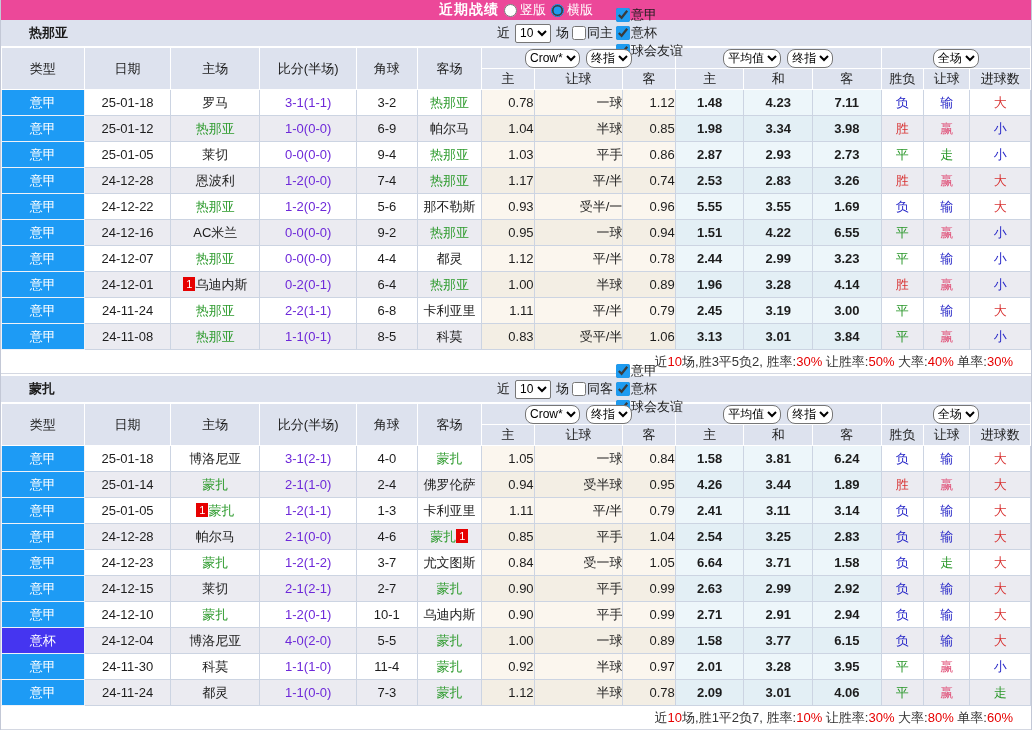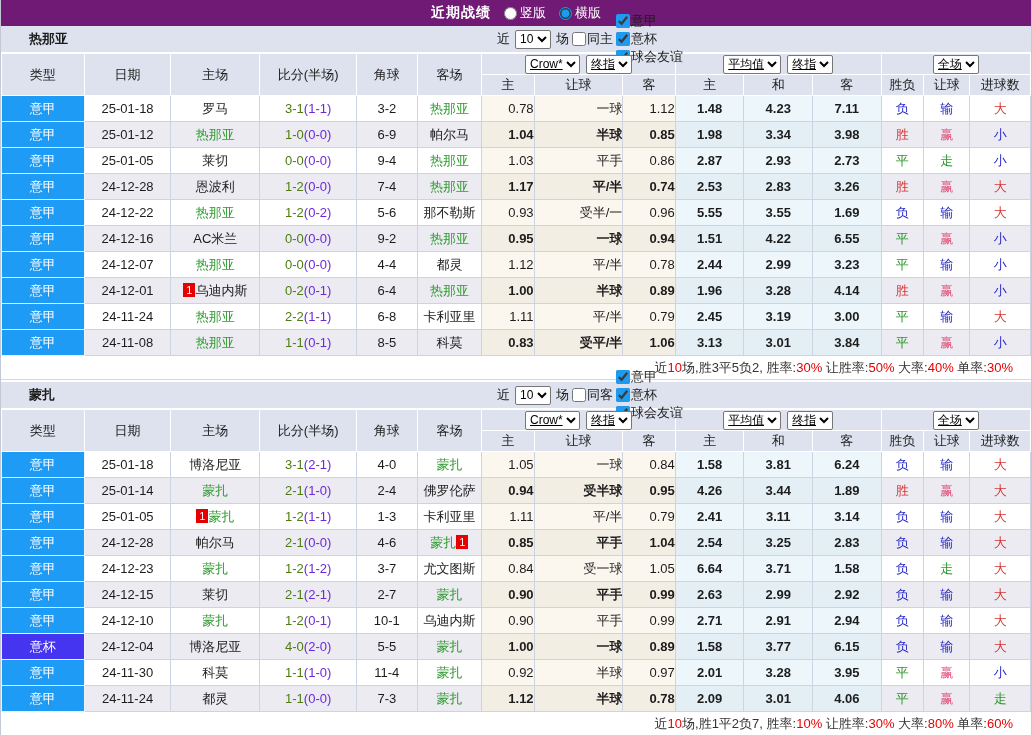--- a/index.html
+++ b/index.html
@@ -5,22 +5,22 @@
   * { margin:0; padding:0; box-sizing:border-box; }
   body {
     width:1032px; background:#fff;
     font-family:"Liberation Sans","DejaVu Sans",sans-serif;
     font-size:13px; color:#222;
   }
   .page { width:1032px; border-left:1px solid #c3c8d6; border-right:1px solid #c3c8d6; }
 
   
   .topbar {
-    height:26px; background:#701a75; color:#fff;
-    display:flex; align-items:center; justify-content:center; gap:13px;
+    height:20px; background:#ec4899; color:#fff;
+    display:flex; align-items:center; justify-content:center; gap:5px;
   }
   .topbar .ttl { font-weight:bold; font-size:14px; letter-spacing:1px; }
   .topbar label { display:flex; align-items:center; gap:3px; font-size:13px; cursor:pointer; }
   .topbar input[type=radio]{ width:13px; height:13px; accent-color:#1e9bf0; }
 
   
   .section-head {
     height:27px; background:#dde2ee; display:flex; align-items:center;
     border-bottom:1px solid #fff;
   }
@@ -35,35 +35,35 @@
   .filters input[type=checkbox]{ width:14px; height:14px; accent-color:#1e9bf0; }
 
   
   table { width:100%; border-collapse:collapse; table-layout:fixed; }
   thead td {
     background:#dde2ee; text-align:center; border:1px solid #fff;
     height:21px; color:#1c1c1c; font-size:13px;
   }
   thead .group-cell select {
     font-size:12px; height:19px; border:1px solid #767676; background:#fff;
-    border-radius:2px; margin:0 3px;text-decoration:underline;
+    border-radius:8px; margin:0 3px;
   }
   tbody td {
     height:26px; text-align:center; border:1px solid #ccd4e2;
     background:#fff; font-size:13px; color:#1c1c1c; overflow:hidden; white-space:nowrap;
   }
   tbody tr.even td { background:#ebebf1; }
   td.type { background:#1d9bf5 !important; color:#fff; border-color:#eef2f8; }
   td.type.cup { background:#4535f0 !important; }
   td.crow { background:#fbf6ee !important;text-align:right; }
-  tr.even td.crow { background:#f3eee4 !important;font-weight:bold; }
+  tr.even td.crow { background:#f3eee4 !important; }
   td.avg { background:#edf6fa !important;font-weight:bold; }
   tr.even td.avg { background:#e3eff5 !important;margin-left:6px; }
 
-  .score-main { color:#4d7c0f; }
+  .score-main { color:#6d28d9; }
   .score-half { color:#6d28d9; }
   .team-hl { color:#2e9b2e; }
   .badge {
     display:inline-block; background:#e60000; color:#fff; font-size:11px;
     line-height:14px; padding:0 3px; vertical-align:1px;
   }
   .c-red   { color:#d83232; }
   .c-pink  { color:#e05078; }
   .c-blue  { color:#2828c8; }
   .c-green { color:#289628; }

